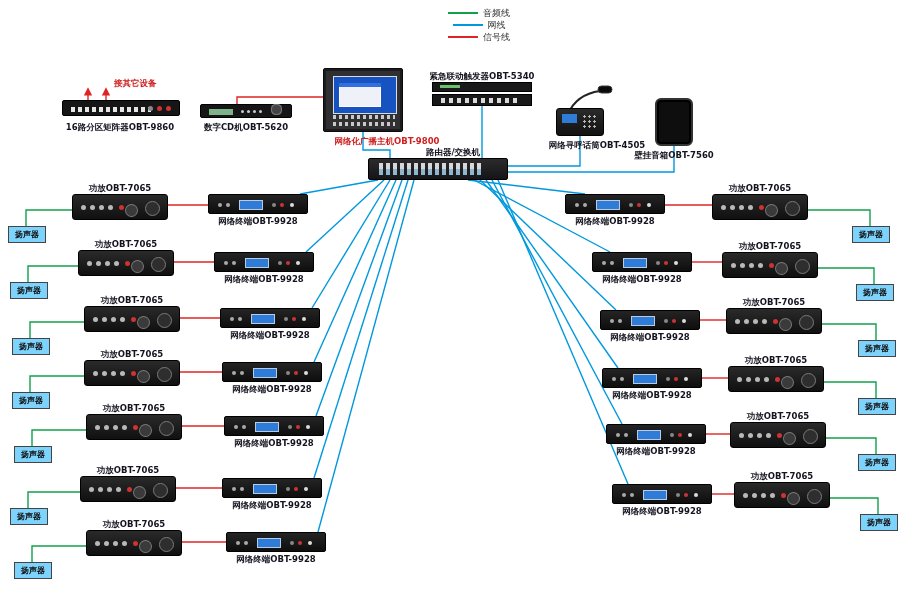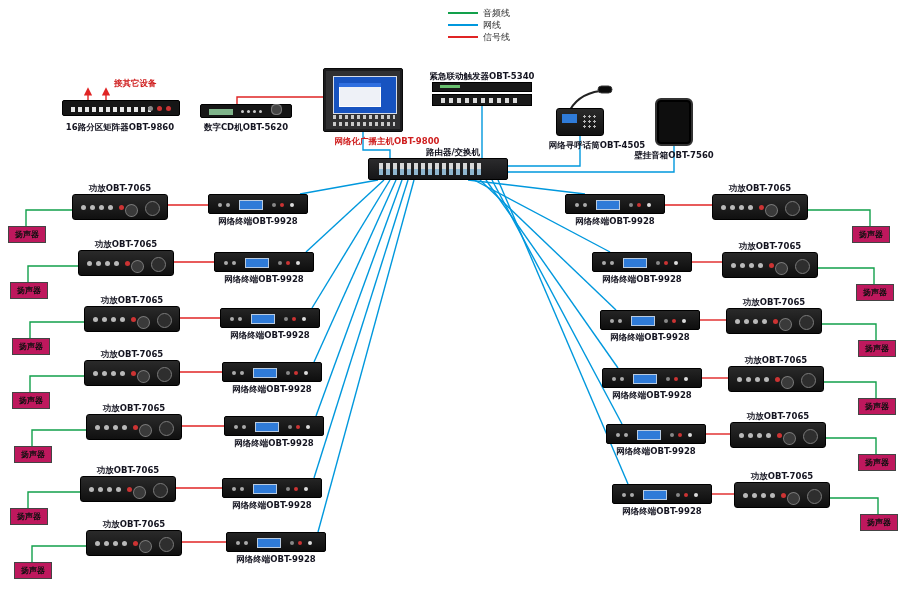--- a/index.html
+++ b/index.html
@@ -84,26 +84,26 @@
   .mic-base { position:absolute; left:0; bottom:0; width:46px; height:26px;
          background:linear-gradient(#2a2a2a,#121212); border:1px solid #000; border-radius:3px; }
   .mic-base::before { content:""; position:absolute; left:5px; top:5px; width:15px; height:9px;
          background:#2f7bd8; }
   .mic-base::after { content:""; position:absolute; right:5px; top:5px; width:16px; height:15px;
          background-image:radial-gradient(#b5b5b5 1px, transparent 1.3px); background-size:5px 5px; }
 
   .wallspk { width:38px; height:48px; background:#0e0e0e; border:2px solid #333;
          border-radius:6px; box-shadow:inset 0 0 0 2px #000; }
 
-  .spk { position:absolute; width:36px; height:15px; background:#be185d; border:1px solid #444;
+  .spk { position:absolute; width:36px; height:15px; background:#7dd3fc; border:1px solid #444;
          font-size:8px; font-weight:bold; color:#111; display:flex; align-items:center;
          justify-content:center; white-space:nowrap; }
 
   .legend { position:absolute; left:448px; top:7px; }
-  .legend-row { display:flex; align-items:center; height:12px; }
+  .legend-row { display:flex; align-items:center; height:12px;justify-content:center; }
   .key { display:inline-block; width:30px; height:2px; margin-right:5px; }
   .key-aud { background:#12a04b; }
   .key-net { background:#0098dd; }
   .key-sig { background:#e02424; }
   .legend-label { font-size:9px; color:#333; }
 </style>
 </head>
 <body>
 
 <div class="stage">

